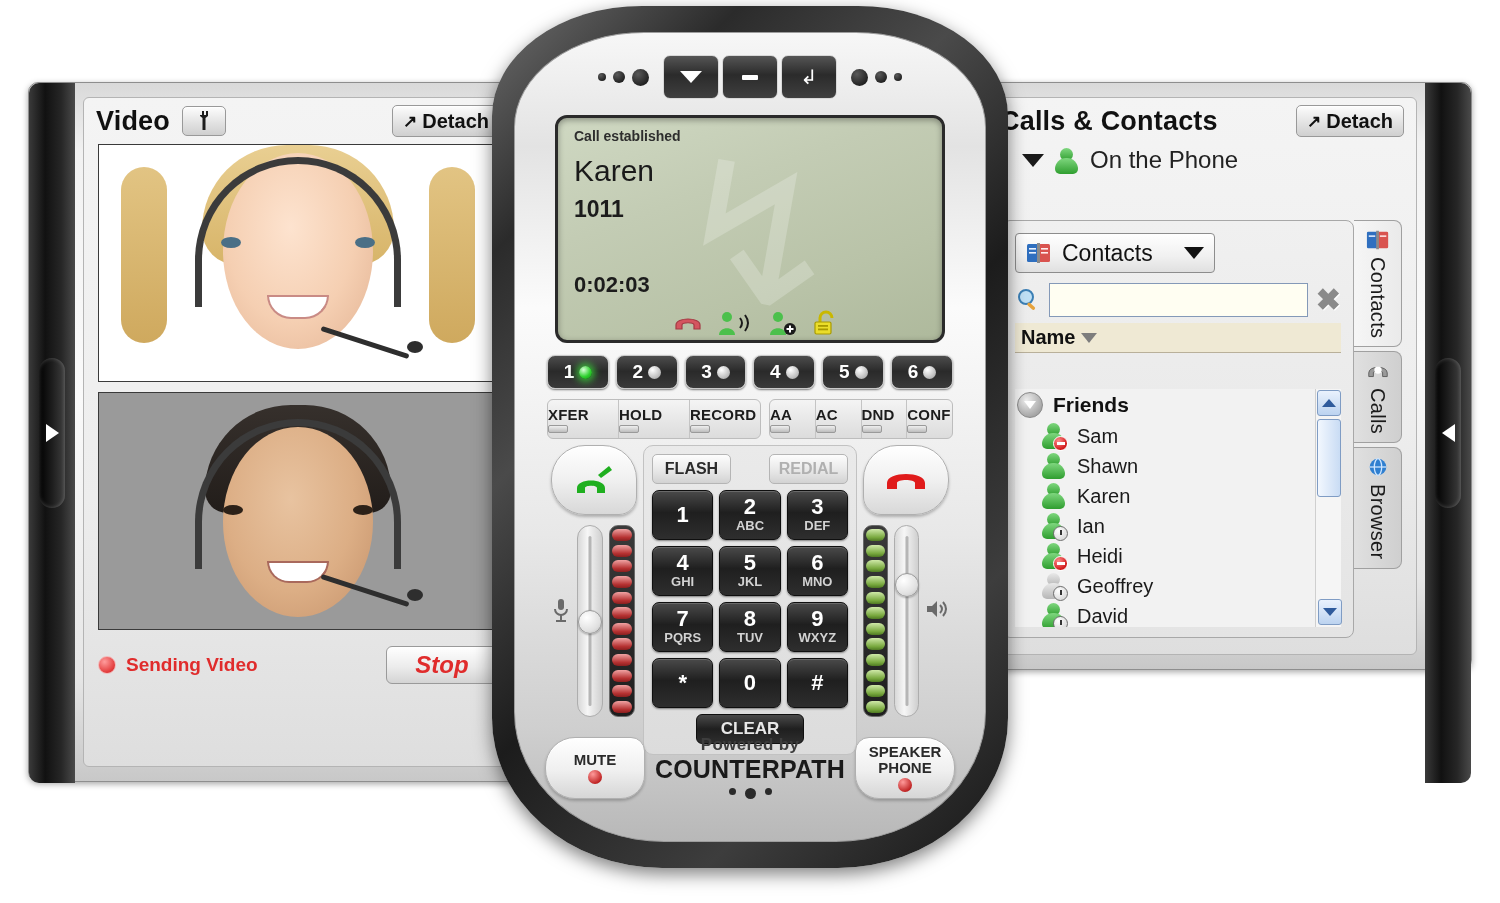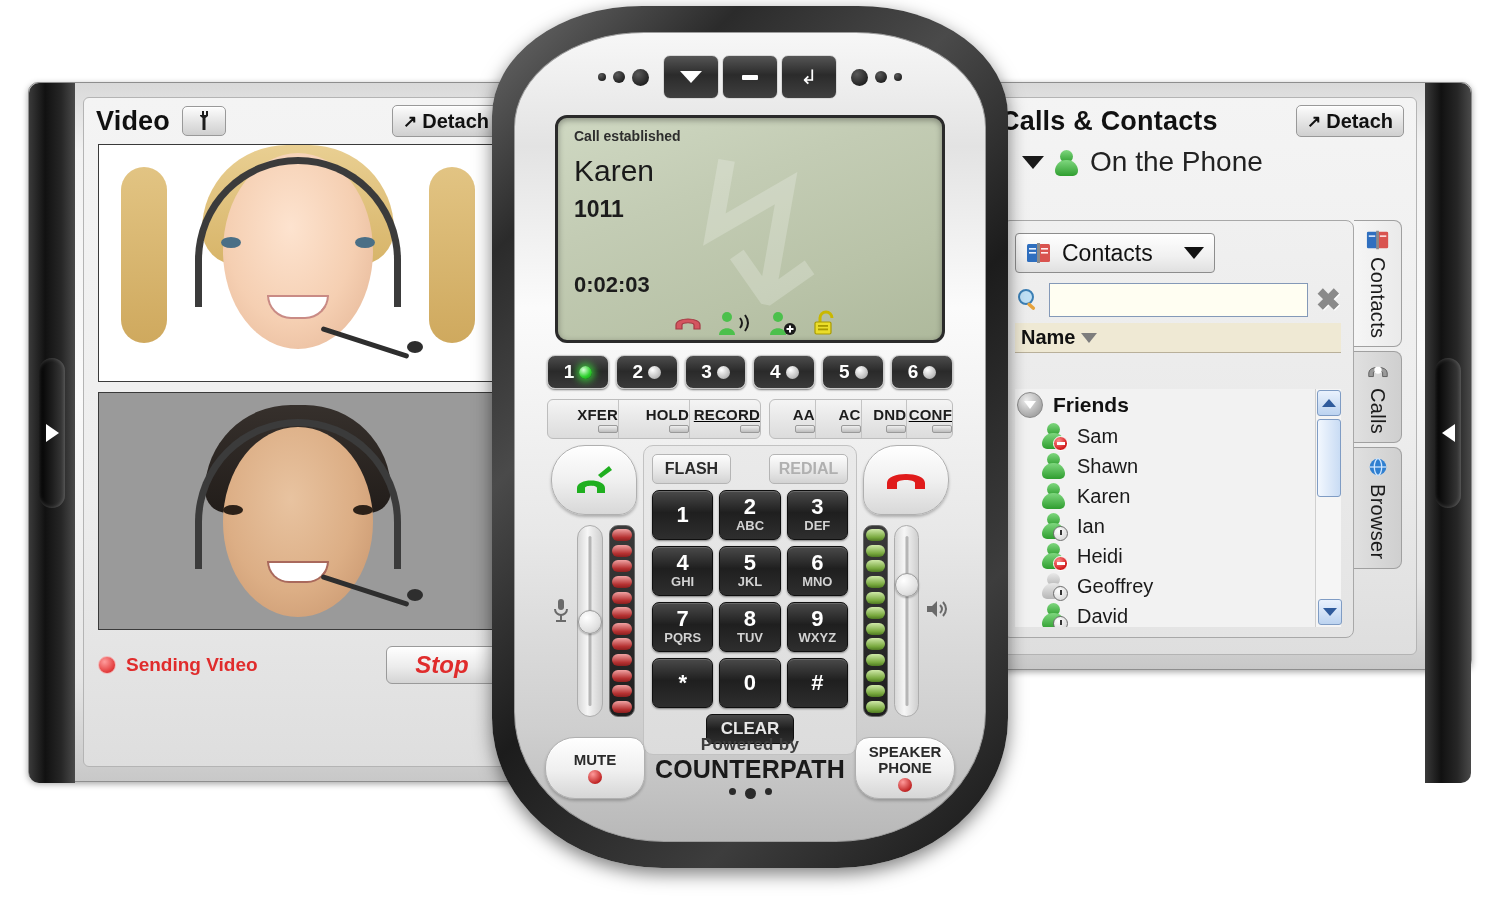--- a/index.html
+++ b/index.html
@@ -106,21 +106,21 @@
   .send-text { font-size: 19px; font-weight: bold; color: #e02c2c; }
   .stop-btn { margin-left:auto; width: 112px; height: 38px; border:1px solid #9a9a9a; border-radius:6px;
               background: linear-gradient(to bottom,#ffffff,#ececec 55%,#d4d4d4);
               box-shadow: inset 0 1px 0 #fff; display:flex;align-items:center;justify-content:center;
               font-size:24px;font-weight:bold;font-style:italic;color:#e02c2c;cursor:pointer; }
 
   
   .presence-row { display:flex; align-items:center; gap:10px; padding: 2px 0 8px 34px; }
   .caret-down { width:0;height:0;border-left:11px solid transparent;border-right:11px solid transparent;
                 border-top:13px solid #1a1a1a; cursor:pointer; }
-  .presence-text { font-size: 28px; color:#222; }
+  .presence-text { font-size: 24px; color:#222; }
 
   .tabbox { position:absolute; left:14px; right:62px; top:122px; bottom:16px;
             background: linear-gradient(to bottom,#f0f0f0,#e4e4e4);
             border:1px solid #a8a8a8; border-radius: 8px 8px 8px 8px; }
 
   .src-row { display:flex; align-items:center; padding: 12px 12px 0 12px; }
   .src-select { display:flex; align-items:center; gap:10px; height: 40px; padding: 0 10px;
                 background: linear-gradient(to bottom,#ffffff,#f0f0f0 60%,#e0e0e0);
                 border:1px solid #8d8d8d; border-radius:4px; cursor:pointer; min-width: 200px; }
   .src-label { font-size: 23px; color:#111; }
@@ -246,22 +246,22 @@
   .led.on  { background: radial-gradient(circle at 35% 30%, #d6ffd6, #2fd12f 55%, #108a10);
              box-shadow: 0 0 7px 3px rgba(60,230,60,.7); }
 
   
   .feats { position:absolute; left: 32px; right: 32px; top: 366px; display:flex; gap: 8px; }
   .feat-group { display:flex; border:1px solid #bdbdbd; border-radius:6px; overflow:hidden;
                 background: linear-gradient(to bottom,#f4f4f4,#dcdcdc); }
   .feat-group.g1 { flex: 0 0 214px; }
   .feat-group.g2 { flex: 1; }
   .feat { flex:1; height: 38px; border-right:1px solid #c4c4c4; display:flex; flex-direction:column;
-          align-items:flex-end; justify-content:center; cursor:pointer; padding-top:1px; }
-  .feat:last-child { border-right:none;text-decoration:underline; }
+          align-items:flex-start; justify-content:center; cursor:pointer; padding-top:1px; }
+  .feat:last-child { border-right:none; }
   .feat-lbl { font-size: 15px; font-weight:bold; color:#1c1c1c; letter-spacing:.2px; }
   .feat-led { width: 20px; height: 8px; border-radius:2px; margin-top:2px;
               background: linear-gradient(to bottom,#efefef,#bdbdbd); border:1px solid #9a9a9a; }
 
   
   .pad-area { position:absolute; left: 128px; right: 128px; top: 412px; height: 310px;
               border-radius: 10px; border:1px solid #c2c2c2;
               background: linear-gradient(to bottom,#eaeaea,#dcdcdc); padding: 8px; }
   .pad-top { display:flex; justify-content:space-between; margin-bottom: 6px; }
   .pill-btn { width: 96px; height: 30px; border:1px solid #b5b5b5; border-radius:5px;
@@ -270,21 +270,21 @@
               font-size:16px; font-weight:bold; color:#2b2b2b; cursor:pointer; }
   .pill-btn.dim { color:#b0b0b0;margin-left:38px; }
   .keys { display:grid; grid-template-columns: repeat(3, 1fr); gap: 6px; }
   .key { height: 50px; border-radius: 7px; border:1px solid #0f0f0f;
          background: linear-gradient(to bottom,#4a4a4a 0%,#1f1f1f 45%,#2e2e2e 100%);
          display:flex; flex-direction:column; align-items:center; justify-content:center; cursor:pointer;
          box-shadow: inset 0 1px 0 rgba(255,255,255,.18), 0 1px 2px rgba(0,0,0,.45); }
   .key-d { font-size: 22px; font-weight:bold; color:#fff; line-height:1; }
   .key-a { font-size: 13px; font-weight:bold; color:#d2d2d2; line-height:1.2; }
   .clear-wrap { display:flex; justify-content:center; margin-top: 6px; }
-  .clear-btn { width: 88px; height: 30px; border-radius:6px; border:1px solid #0f0f0f;
+  .clear-btn { width: 108px; height: 30px; border-radius:6px; border:1px solid #0f0f0f;
                background: linear-gradient(to bottom,#4a4a4a,#1f1f1f 50%,#2e2e2e);
                display:flex;align-items:center;justify-content:center;
                font-size:17px; font-weight:bold; color:#e8e8e8; cursor:pointer; }
 
   
   .rnd-btn { position:absolute; width: 86px; height: 70px; border:1px solid #b0b0b0;
              background: linear-gradient(to bottom,#ffffff,#f0f0f0 50%,#d8d8d8);
              display:flex;align-items:center;justify-content:center; cursor:pointer;
              box-shadow: inset 0 1px 0 #fff, 0 2px 3px rgba(0,0,0,.25); }
   .rnd-btn.answer { left: 36px; top: 412px; border-radius: 34px 34px 18px 34px; }

